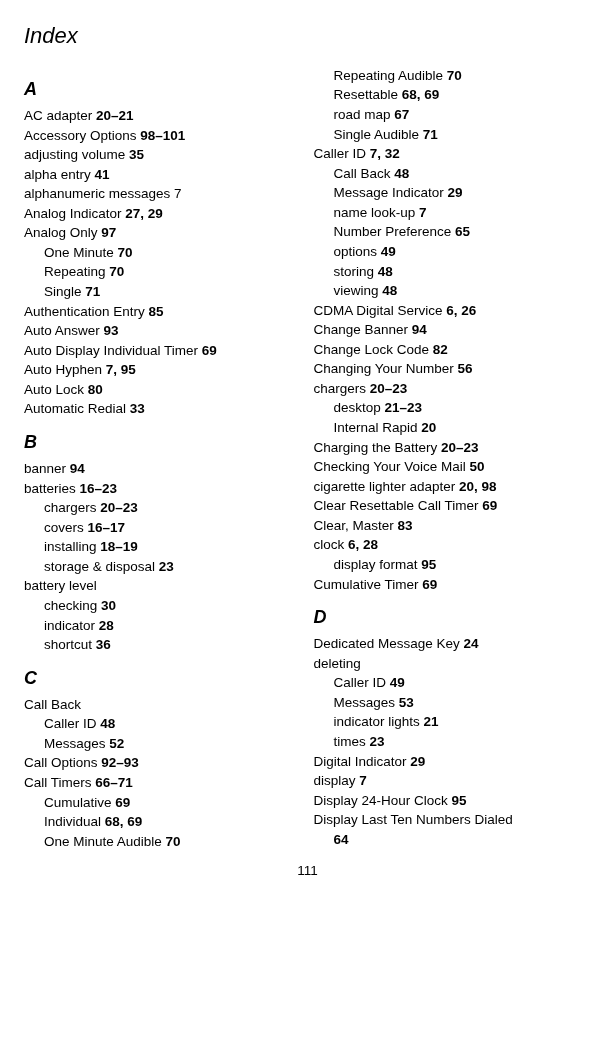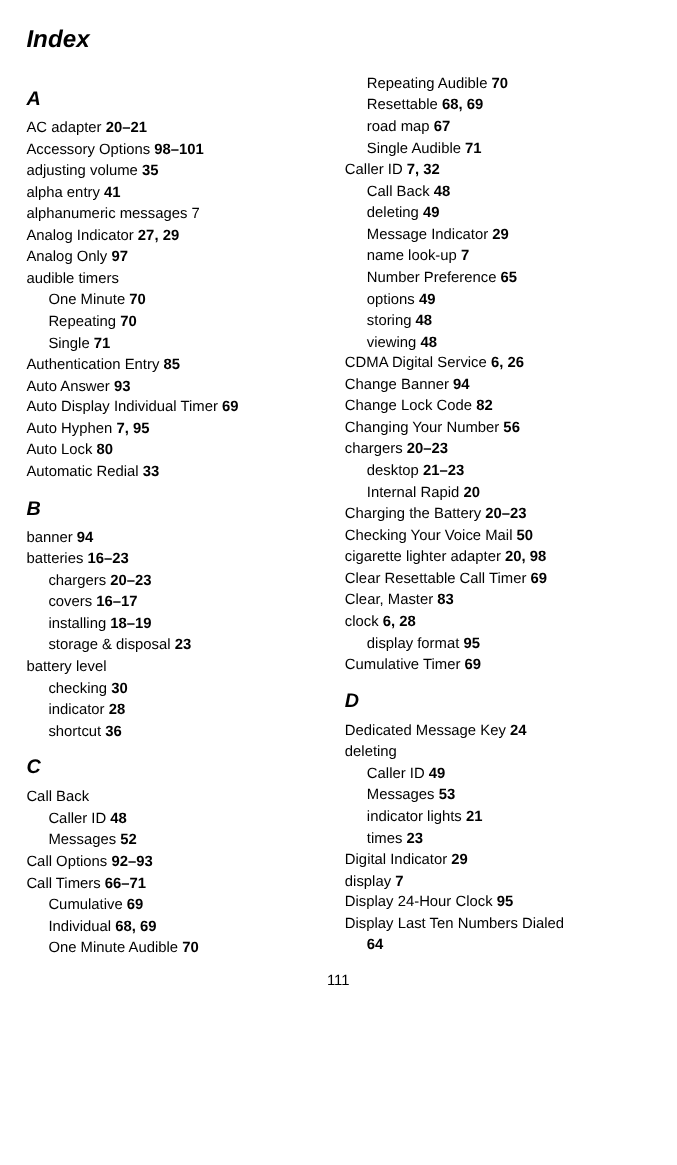--- a/index.html
+++ b/index.html
@@ -14,21 +14,21 @@
       background: #ffffff;
       color: #000000;
       width: 615px;
       min-height: 1059px;
       padding: 20px 24px 20px 24px;
       line-height: 1.45;
     }
 
     h1.index-title {
       font-size: 22px;
-      font-weight: bold;
+      font-weight: normal;
       font-style: italic;
       margin-bottom: 14px;
       font-family: Arial, Helvetica, sans-serif;
     }
 
     .two-col {
       display: flex;
       gap: 0px;
       width: 100%;
     }
@@ -77,21 +77,20 @@
 
     <span class="section-letter">A</span>
 
     <span class="entry">AC adapter <span class="page-num">20–21</span></span>
     <span class="entry">Accessory Options <span class="page-num">98–101</span></span>
     <span class="entry">adjusting volume <span class="page-num">35</span></span>
     <span class="entry">alpha entry <span class="page-num">41</span></span>
     <span class="entry">alphanumeric messages 7</span>
     <span class="entry">Analog Indicator <span class="page-num">27, 29</span></span>
     <span class="entry">Analog Only <span class="page-num">97</span></span>
-    <span class="entry">audible timers</span>
     <span class="entry indent1">One Minute <span class="page-num">70</span></span>
     <span class="entry indent1">Repeating <span class="page-num">70</span></span>
     <span class="entry indent1">Single <span class="page-num">71</span></span>
     <span class="entry">Authentication Entry <span class="page-num">85</span></span>
     <span class="entry">Auto Answer <span class="page-num">93</span></span>
     <span class="entry">Auto Display Individual Timer <span class="page-num">69</span></span>
     <span class="entry">Auto Hyphen <span class="page-num">7, 95</span></span>
     <span class="entry">Auto Lock <span class="page-num">80</span></span>
     <span class="entry">Automatic Redial <span class="page-num">33</span></span>
 
@@ -122,21 +121,20 @@
   </div>
 
   <div class="col">
 
     <span class="entry indent1">Repeating Audible <span class="page-num">70</span></span>
     <span class="entry indent1">Resettable <span class="page-num">68, 69</span></span>
     <span class="entry indent1">road map <span class="page-num">67</span></span>
     <span class="entry indent1">Single Audible <span class="page-num">71</span></span>
     <span class="entry">Caller ID <span class="page-num">7, 32</span></span>
     <span class="entry indent1">Call Back <span class="page-num">48</span></span>
-    <span class="entry indent1">deleting <span class="page-num">49</span></span>
     <span class="entry indent1">Message Indicator <span class="page-num">29</span></span>
     <span class="entry indent1">name look-up <span class="page-num">7</span></span>
     <span class="entry indent1">Number Preference <span class="page-num">65</span></span>
     <span class="entry indent1">options <span class="page-num">49</span></span>
     <span class="entry indent1">storing <span class="page-num">48</span></span>
     <span class="entry indent1">viewing <span class="page-num">48</span></span>
     <span class="entry">CDMA Digital Service <span class="page-num">6, 26</span></span>
     <span class="entry">Change Banner <span class="page-num">94</span></span>
     <span class="entry">Change Lock Code <span class="page-num">82</span></span>
     <span class="entry">Changing Your Number <span class="page-num">56</span></span>

